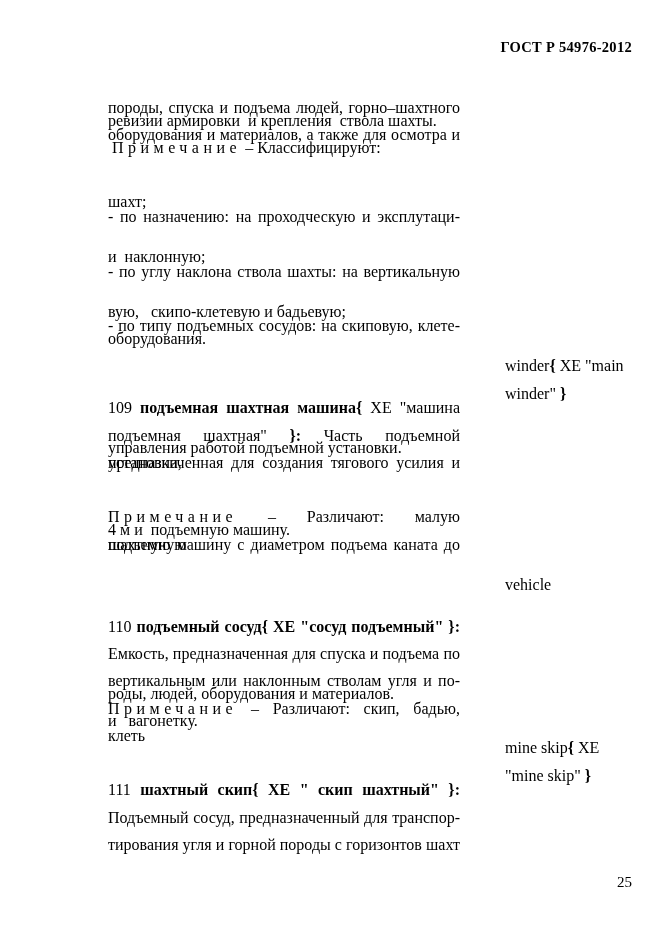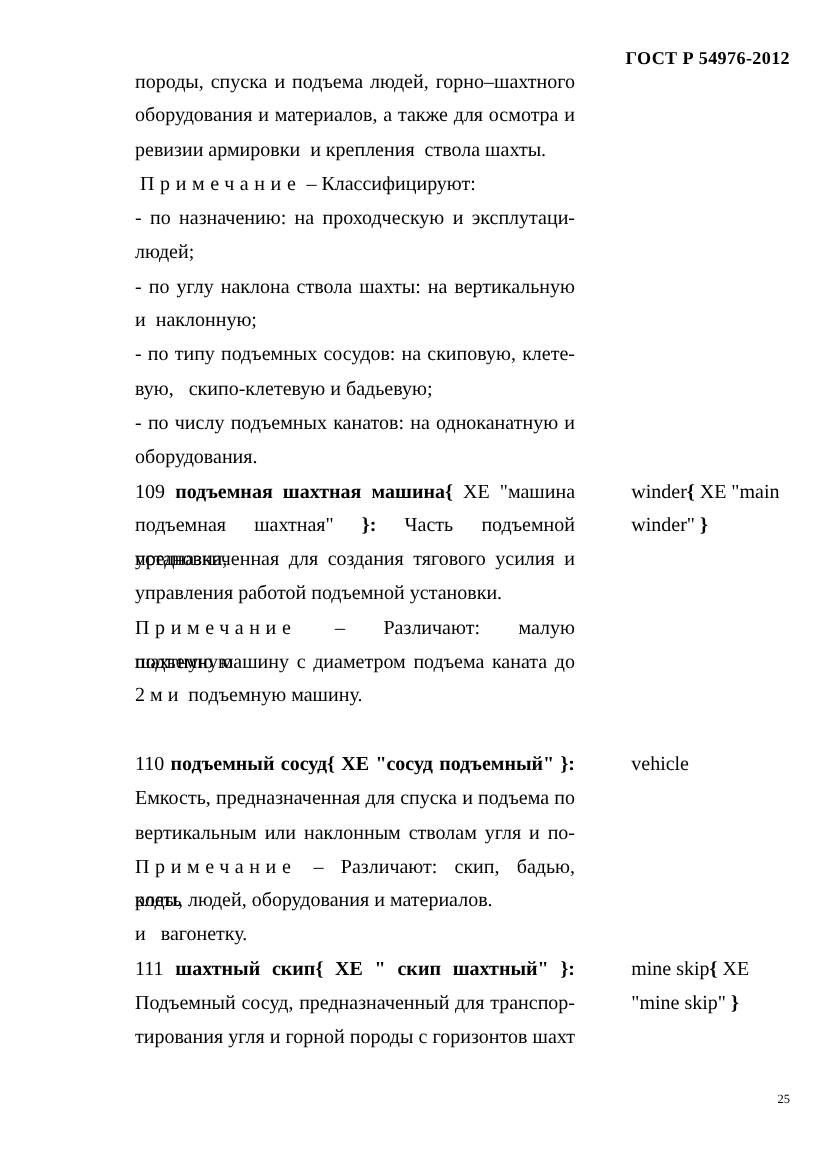--- a/index.html
+++ b/index.html
@@ -39,33 +39,34 @@
     font-size: 16px;
   }
   .main-col {
     width: 352px;
     flex: 0 0 352px;
   }
   .main-col.pre { white-space: pre; }
   .main-col.just {
     text-align: justify;
     text-align-last: justify;
+    margin-top: 42px;
   }
   .right-col {
     flex: 1;
     margin-left: 45px;
     white-space: pre;
   }
   .b  { font-weight: bold; }
   .ls { letter-spacing: 0.28em; }
   .page-number {
     position: absolute;
     top: 874px;
     right: 29px;
-    font-size: 10px;
+    font-size: 15px;
   }
 </style>
 </head>
 <body>
 
 <div class="page">
   <div class="header">ГОСТ Р 54976-2012</div>
 
   <div class="text-body">
       <div class="row">
@@ -82,41 +83,37 @@
       </div>
       <div class="row">
         <div class="main-col pre"><span> </span><span class="ls">Примечание</span><span> – Классифицируют:</span></div>
         <div class="right-col"></div>
       </div>
       <div class="row">
         <div class="main-col just"><span>- по назначению: на проходческую и эксплутаци-</span></div>
         <div class="right-col"></div>
       </div>
       <div class="row">
-        <div class="main-col pre"><span>людей;</span></div>
+        <div class="main-col pre"><span>шахт;</span></div>
         <div class="right-col"></div>
       </div>
       <div class="row">
         <div class="main-col just"><span>- по углу наклона ствола шахты: на вертикальную</span></div>
         <div class="right-col"></div>
       </div>
       <div class="row">
         <div class="main-col pre"><span>и  наклонную;</span></div>
         <div class="right-col"></div>
       </div>
       <div class="row">
         <div class="main-col just"><span>- по типу подъемных сосудов: на скиповую, клете-</span></div>
         <div class="right-col"></div>
       </div>
       <div class="row">
         <div class="main-col pre"><span>вую,   скипо-клетевую и бадьевую;</span></div>
-        <div class="right-col"></div>
-      </div>
-      <div class="row">
-        <div class="main-col just"><span>- по числу подъемных канатов: на одноканатную и</span></div>
         <div class="right-col"></div>
       </div>
       <div class="row">
         <div class="main-col pre"><span>оборудования.</span></div>
         <div class="right-col"></div>
       </div>
       <div class="row">
         <div class="main-col just"><span>109 </span><span class="b">подъемная шахтная машина{</span><span> XE "машина</span></div>
         <div class="right-col"><span>winder</span><span class="b">{</span><span> XE "main</span></div>
       </div>
@@ -134,21 +131,21 @@
       </div>
       <div class="row">
         <div class="main-col just"><span class="ls">Примечание</span><span> – Различают: малую подъемную</span></div>
         <div class="right-col"></div>
       </div>
       <div class="row">
         <div class="main-col just"><span>шахтную машину с диаметром подъема каната до</span></div>
         <div class="right-col"></div>
       </div>
       <div class="row">
-        <div class="main-col pre"><span>2 м и  подъемную машину.</span></div>
+        <div class="main-col pre"><span>4 м и  подъемную машину.</span></div>
         <div class="right-col"></div>
       </div>
       <div class="row">
         <div class="main-col pre"></div>
         <div class="right-col"></div>
       </div>
       <div class="row">
         <div class="main-col just"><span>110 </span><span class="b">подъемный сосуд{ XE "сосуд подъемный" }:</span></div>
         <div class="right-col"><span>vehicle</span></div>
       </div>

